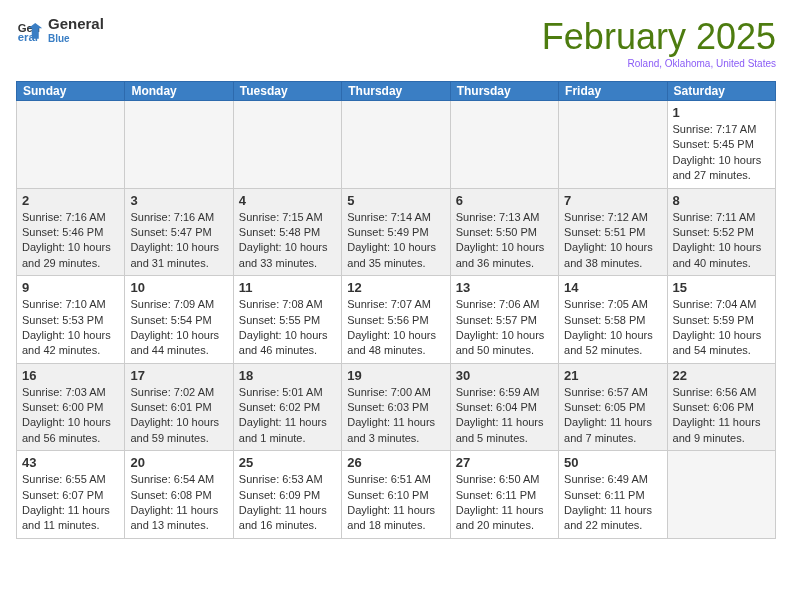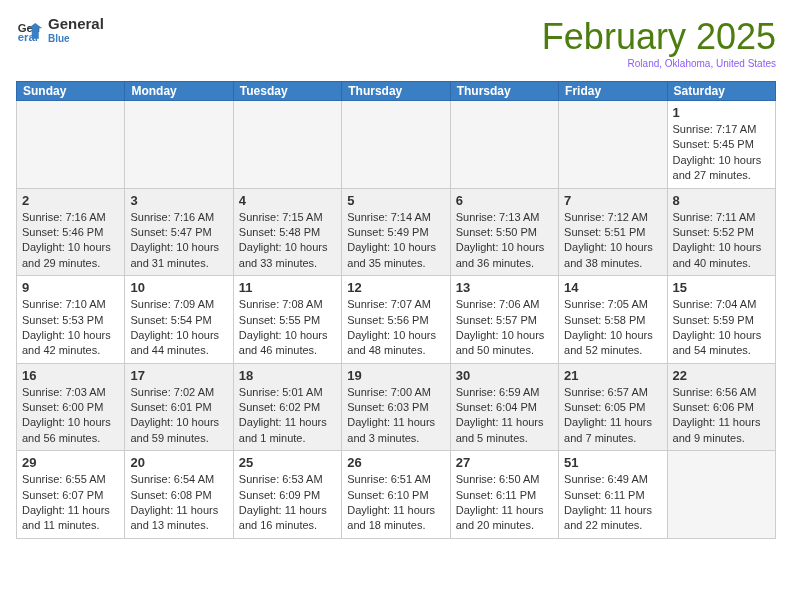--- a/index.html
+++ b/index.html
@@ -268,21 +268,21 @@
         </td>
         <td>
           <div class="day-number">22</div>
           <div class="day-info">Sunrise: 6:56 AM
 Sunset: 6:06 PM
 Daylight: 11 hours and 9 minutes.</div>
         </td>
       </tr>
       <tr>
         <td>
-          <div class="day-number">29</div>
+          <div class="day-number">43</div>
           <div class="day-info">Sunrise: 6:55 AM
 Sunset: 6:07 PM
 Daylight: 11 hours and 11 minutes.</div>
         </td>
         <td>
           <div class="day-number">20</div>
           <div class="day-info">Sunrise: 6:54 AM
 Sunset: 6:08 PM
 Daylight: 11 hours and 13 minutes.</div>
         </td>
@@ -298,21 +298,21 @@
 Sunset: 6:10 PM
 Daylight: 11 hours and 18 minutes.</div>
         </td>
         <td>
           <div class="day-number">27</div>
           <div class="day-info">Sunrise: 6:50 AM
 Sunset: 6:11 PM
 Daylight: 11 hours and 20 minutes.</div>
         </td>
         <td>
-          <div class="day-number">51</div>
+          <div class="day-number">50</div>
           <div class="day-info">Sunrise: 6:49 AM
 Sunset: 6:11 PM
 Daylight: 11 hours and 22 minutes.</div>
         </td>
         <td class="empty"></td>
       </tr>
     </tbody>
 </table>
 
 </body></html>

